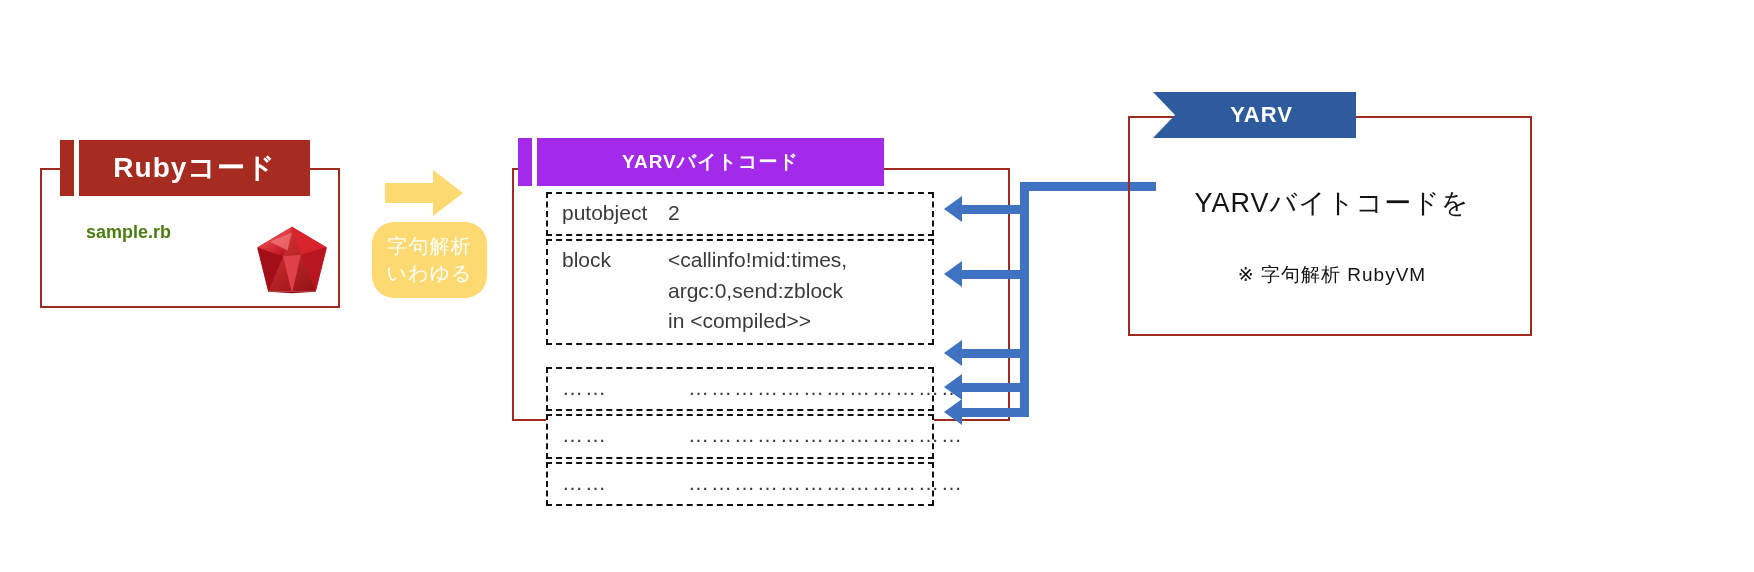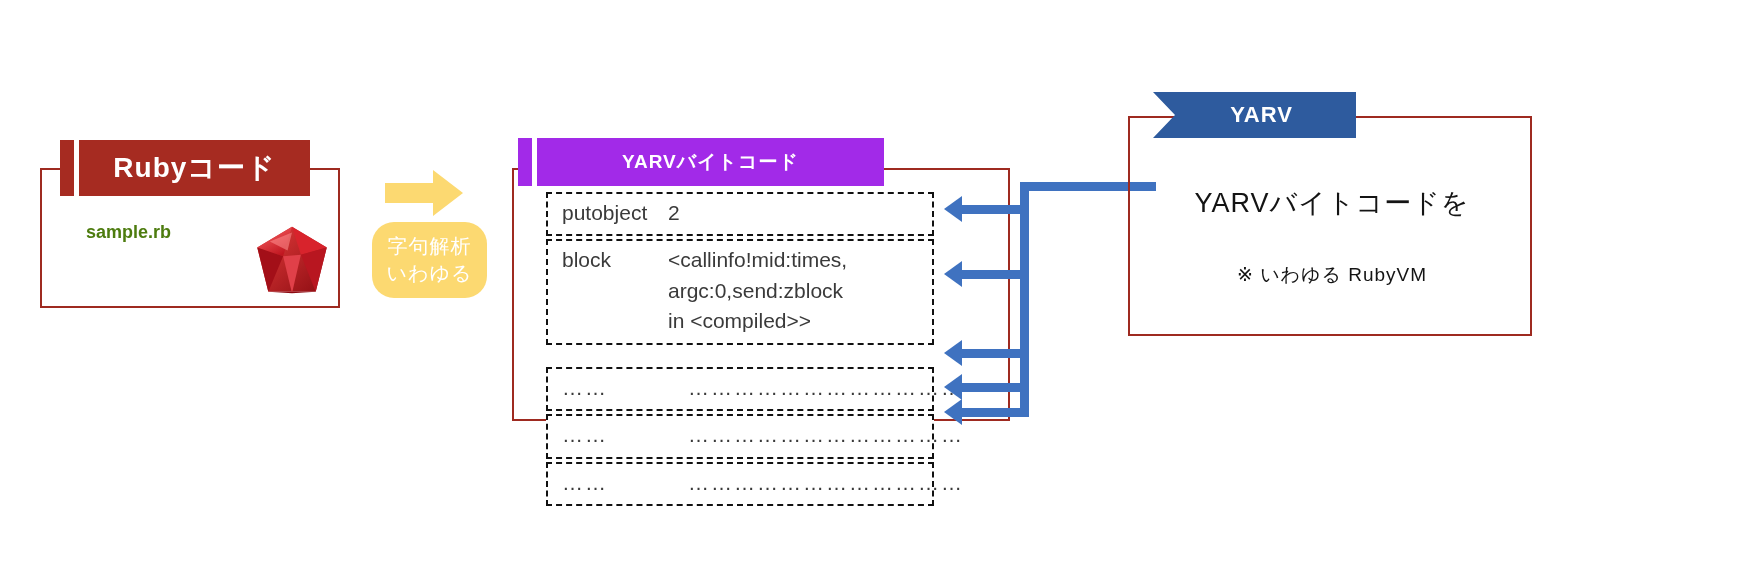--- a/index.html
+++ b/index.html
@@ -334,16 +334,16 @@
   <div id="yarv-banner">
     <div class="shape"></div>
     <div class="label">YARV</div>
   </div>
 
   <div id="yarv-desc">
     <div>YARVバイトコードを</div>
   </div>
 
   <div id="yarv-note">
-    <span>※ いわゆる </span><b>RubyVM</b>
+    <span>※ 字句解析 </span><b>RubyVM</b>
   </div>
 
 </div>
 
 </body></html>

